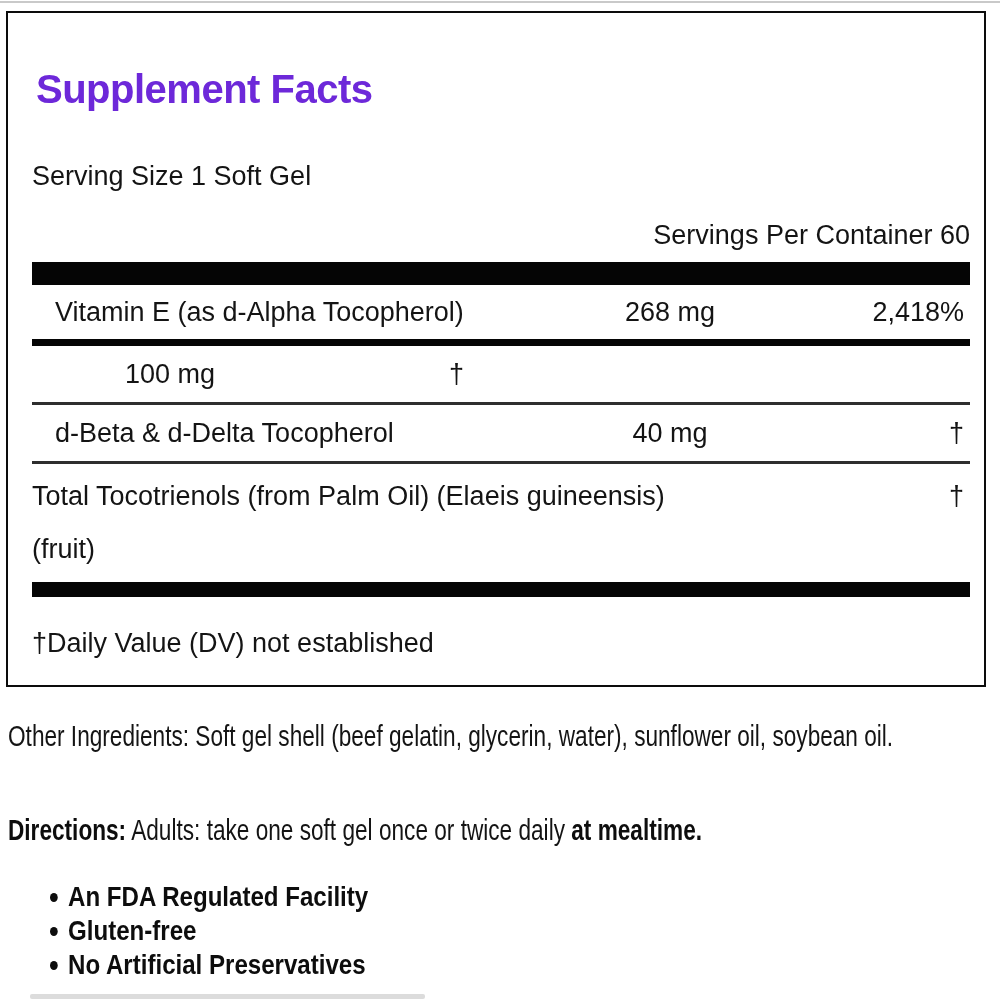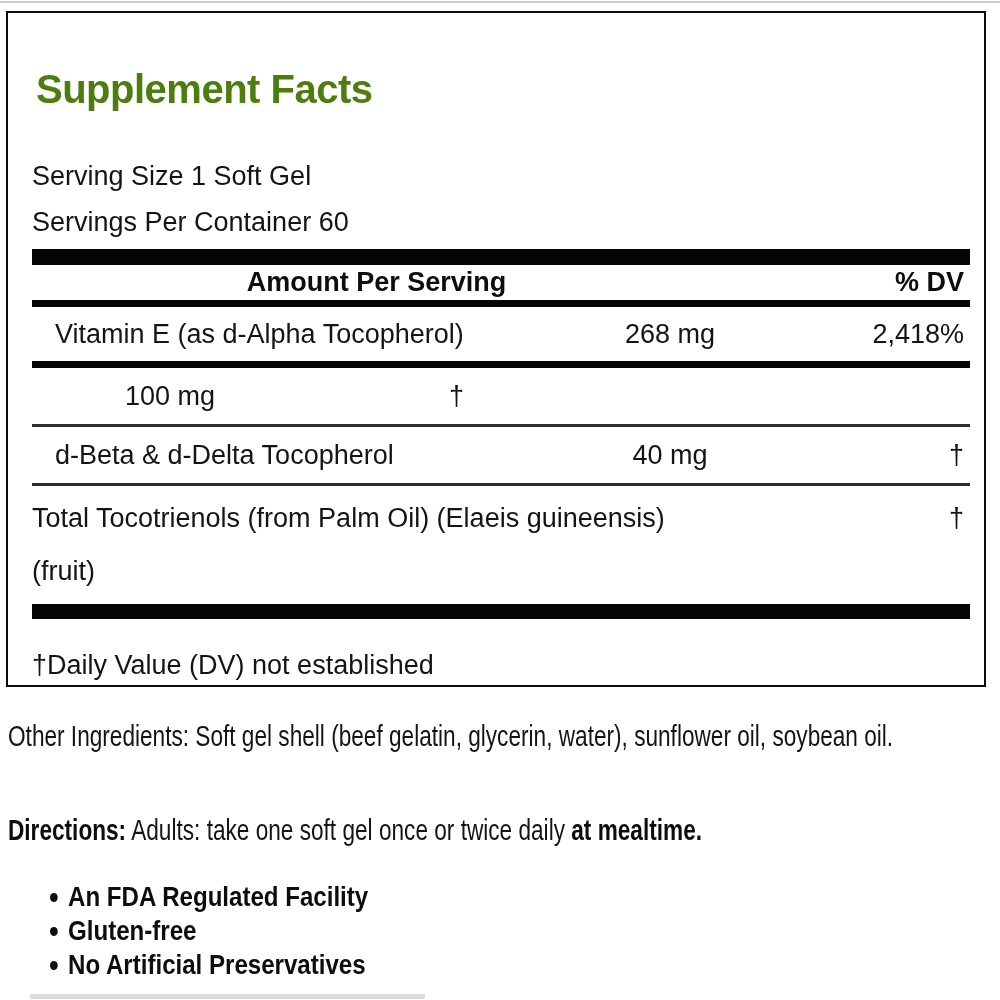--- a/index.html
+++ b/index.html
@@ -14,24 +14,24 @@
   .bottom-edge-smudge{position:absolute;top:994px;left:30px;width:395px;height:5px;background:#dcdcdc;border-radius:2px;}
 
   
   .facts-box{
     position:absolute;left:6px;top:11px;width:980px;height:676px;
     box-sizing:border-box;border:2px solid #0c0c0c;background:#fff;
     padding:0 14px 0 24px;
   }
   .sf-title{
     font-size:40px;font-weight:bold;letter-spacing:-0.5px;line-height:1;
-    margin:56px 0 0 4px;color:#4d7c0f;
+    margin:56px 0 0 4px;color:#6d28d9;
   }
   .serving-size{font-size:27px;line-height:34px;margin-top:50px;}
-  .servings-per-container{font-size:27px;line-height:34px;margin-top:12px;}
+  .servings-per-container{font-size:27px;line-height:34px;margin-top:25px;text-align:right;}
 
   .bar-thick{height:16px;background:#050505;margin-top:10px;}
   .bar-medium{height:7px;background:#050505;}
   .bar-thin{height:3px;background:#2e2e2e;}
   .bar-bottom{height:15px;background:#050505;}
 
   .hdr-row{display:flex;align-items:center;height:35px;}
   .hdr-amount{flex:1;text-align:center;padding-right:64px;font-weight:bold;font-size:27px;color:#0d0d0d;}
   .hdr-dv{width:185px;text-align:right;padding-right:6px;box-sizing:border-box;font-weight:bold;font-size:27px;color:#0d0d0d;}
 
@@ -81,24 +81,20 @@
 
 <div class="top-edge-line"></div>
 
 <div class="facts-box">
   <div class="sf-title">Supplement Facts</div>
   <div class="serving-size">Serving Size 1 Soft Gel</div>
   <div class="servings-per-container">Servings Per Container 60</div>
 
   <div class="bar-thick"></div>
 
-  <div class="hdr-row">
-    <div class="hdr-amount">Amount Per Serving</div>
-    <div class="hdr-dv">% DV</div>
-  </div>
 
   <div class="bar-medium"></div>
 
   <div class="nrow pad-a">
     <div class="n-name">Vitamin E (as d-Alpha Tocopherol)</div>
     <div class="n-amt">268 mg</div>
     <div class="n-dv">2,418%</div>
   </div>
 
   <div class="bar-medium"></div>

